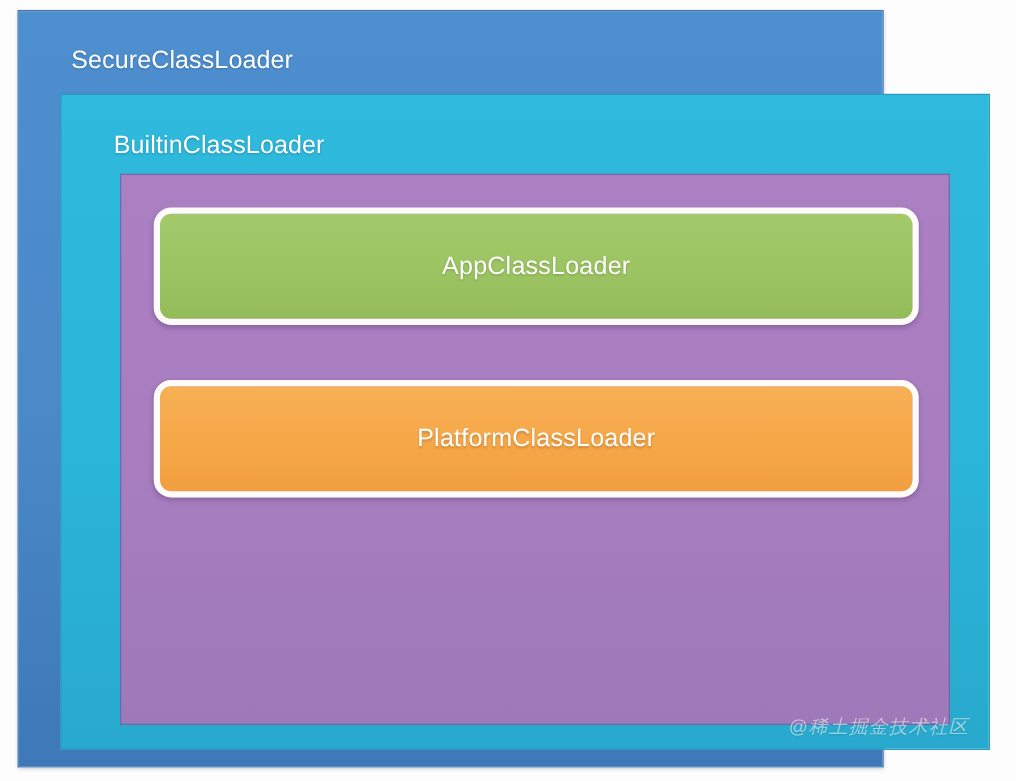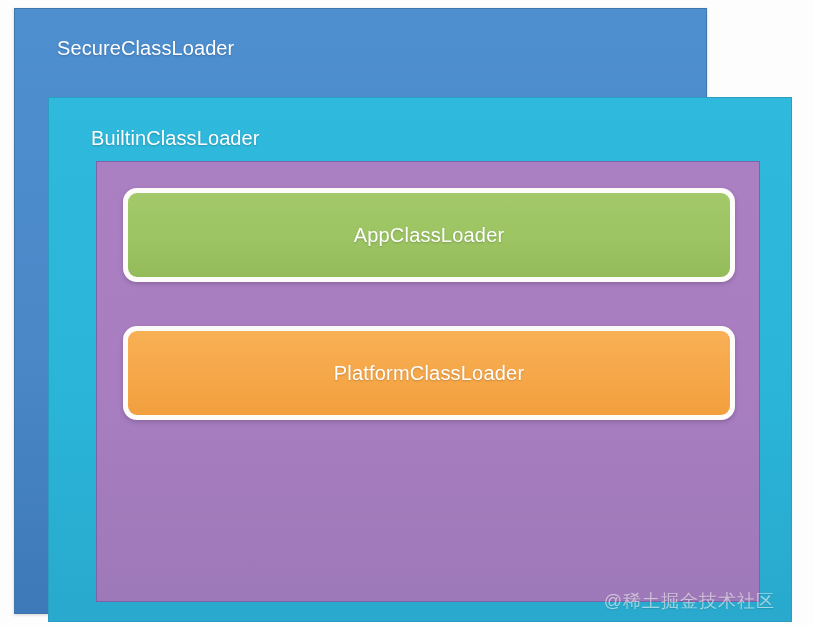--- a/index.html
+++ b/index.html
@@ -28,21 +28,21 @@
     height: 606px;
     background: linear-gradient(180deg, #4e8fd0 0%, #4b88c8 55%, #3d79b8 100%);
     border: 1px solid #4076ad;
     box-shadow: 0 1px 3px rgba(0,0,0,0.18);
   }
 
   
   .layer-builtin {
     position: absolute;
     left: 33px;
-    top: 88px;
+    top: 66px;
     width: 744px;
     height: 525px;
     background: linear-gradient(180deg, #2fb9dd 0%, #2ab4d8 60%, #28a9cd 100%);
     border: 1px solid #2a9dc0;
   }
 
   
   .layer-purple {
     position: absolute;
     left: 47px;
@@ -91,24 +91,25 @@
   .bar-app  { top: 26px;  background: linear-gradient(180deg, #a3c96a 0%, #9cc462 55%, #93bb59 100%); }
   .bar-plat { top: 164px; background: linear-gradient(180deg, #f7b055 0%, #f6a748 55%, #f29f3e 100%); }
   .bar-boot { top: 303px; background: linear-gradient(180deg, #e66c5a 0%, #e2604e 55%, #da5846 100%); }
 
   
   .watermark {
     position: absolute;
     right: 16px;
     bottom: 8px;
     color: rgba(255,255,255,0.55);
-    font-size: 18px;
+    font-size: 15px;
     letter-spacing: 1px;
     white-space: nowrap;
     text-shadow: 0 1px 1px rgba(0,0,0,0.12);
+    font-style: italic;
   }
 </style>
 </head>
 <body>
 
 <div id="canvas">
 
   <div class="layer-secure">
 
     <div class="layer-title title-secure">SecureClassLoader</div>

